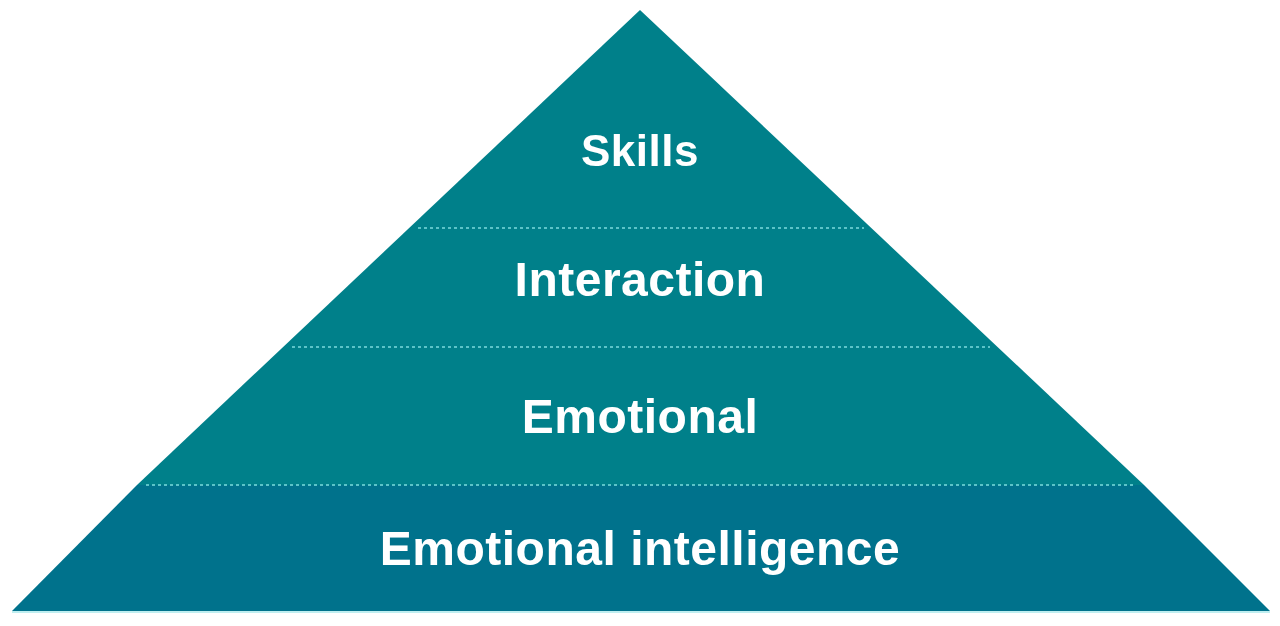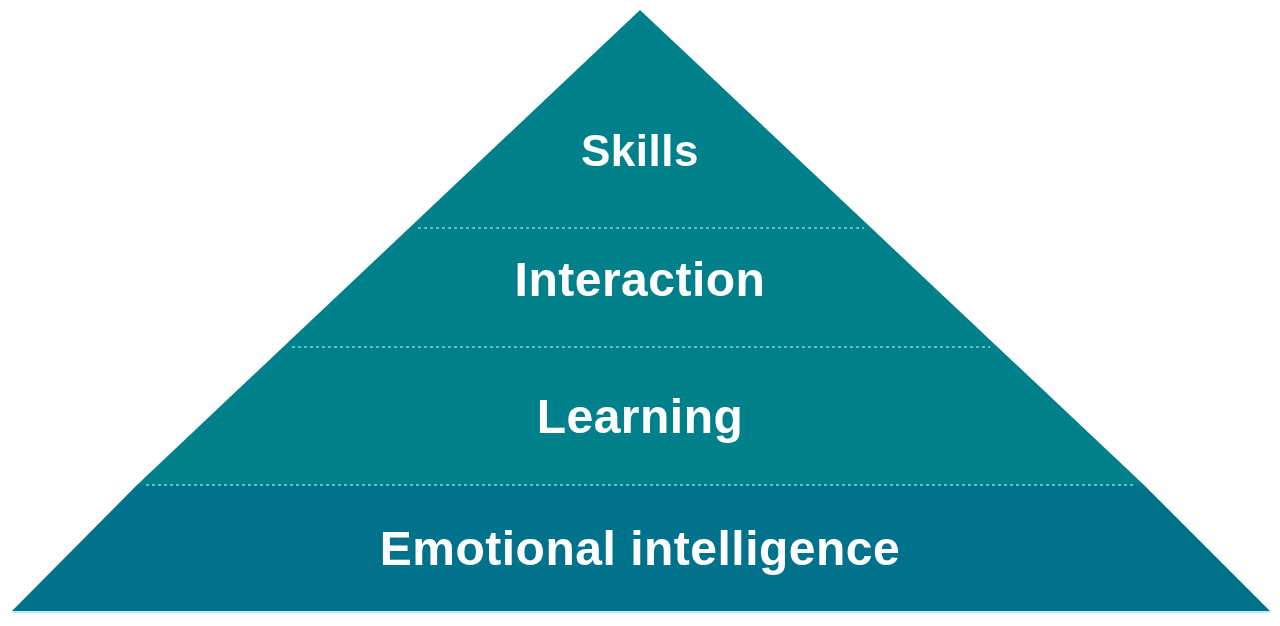--- a/index.html
+++ b/index.html
@@ -45,15 +45,15 @@
 
   <line x1="418" y1="228" x2="864" y2="228" stroke="#5cc3c8" stroke-width="2" stroke-dasharray="3,3"></line>
   <line x1="292" y1="347" x2="990" y2="347" stroke="#5cc3c8" stroke-width="2" stroke-dasharray="3,3"></line>
   <line x1="146" y1="485" x2="1136" y2="485" stroke="#5cc3c8" stroke-width="2" stroke-dasharray="3,3"></line>
 </svg>
 
 <div class="tier-label" style="top:124px; font-size:44px; line-height:54px;">Skills</div>
 
 <div class="tier-label" style="top:251px; font-size:48px; line-height:58px;">Interaction</div>
 
-<div class="tier-label" style="top:388px; font-size:48px; line-height:58px;">Learning</div>
+<div class="tier-label" style="top:388px; font-size:48px; line-height:58px;">Emotional</div>
 
 <div class="tier-label" style="top:520px; font-size:48px; line-height:58px;">Emotional intelligence</div>
 
 </body></html>

